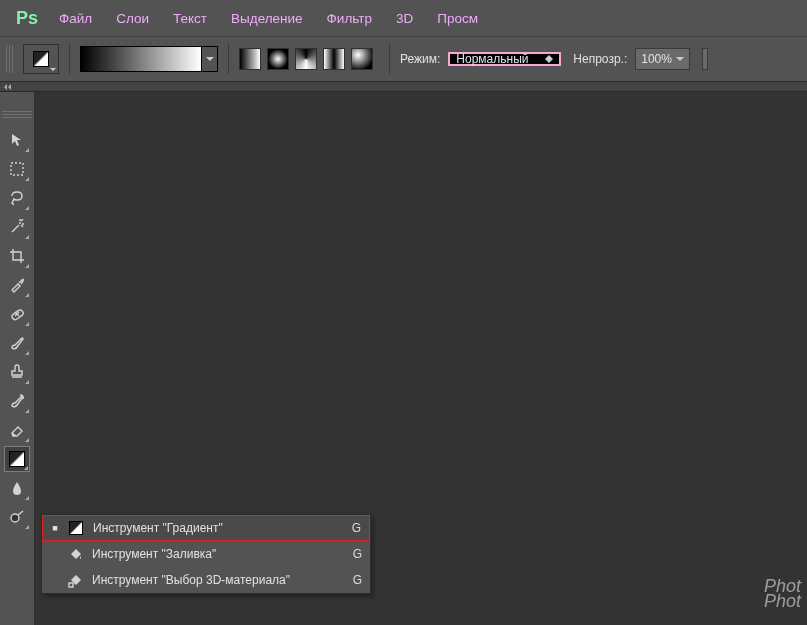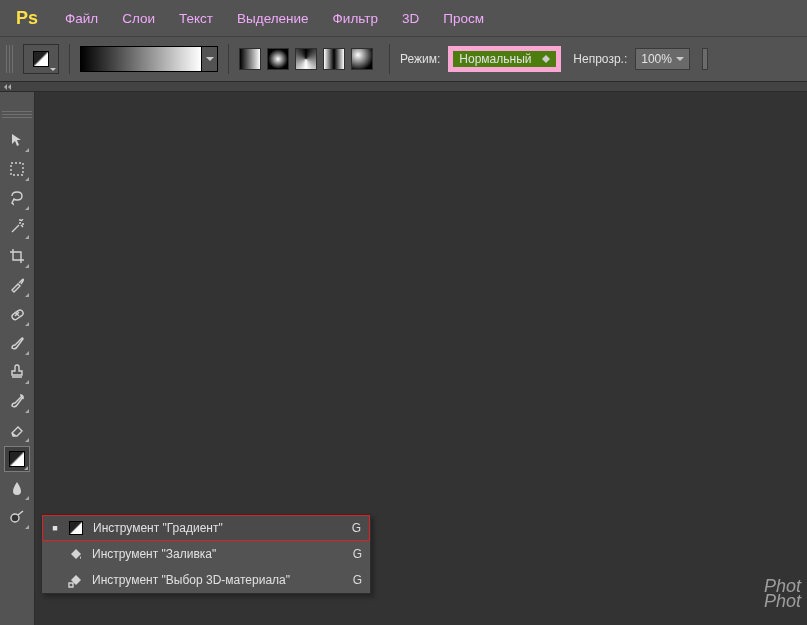--- a/index.html
+++ b/index.html
@@ -1,39 +1,39 @@
 <!DOCTYPE html>
 <html><head>
 <meta charset="utf-8">
 <style>
 *{margin:0;padding:0;box-sizing:border-box;font-family:"Segoe UI",Tahoma,Arial,sans-serif;user-select:none}
 body{width:807px;height:625px;background:#525252;overflow:hidden;position:relative}
 
 
 .menubar{height:37px;background:#535353;display:flex;align-items:center;padding:0 8px;gap:2px;border-bottom:1px solid #414141}
-.logo{color:#fde047;font-weight:700;font-size:18px;font-family:Arial,sans-serif;padding:0 8px;margin-right:6px}
+.logo{color:#86efac;font-weight:700;font-size:18px;font-family:Arial,sans-serif;padding:0 8px;}
 .menu-item{color:#f0abfc;font-size:13.5px;padding:4px 11px;cursor:default}
 
 
 .options-bar{height:45px;background:#535353;display:flex;align-items:center;padding:0 6px;border-bottom:1px solid #2a2a2a;gap:6px}
 .drag-handle{width:9px;height:28px;background:repeating-linear-gradient(90deg,#707070 0 1px,transparent 1px 3px);margin-right:2px}
 .tool-preset{width:36px;height:30px;background:#535353;border:1px solid #2f2f2f;display:flex;align-items:center;justify-content:center;position:relative}
 .tool-preset-icon{width:16px;height:16px;background:linear-gradient(135deg,#222 45%,#fff 55%);border:1px solid #000}
 .tool-preset-arrow{position:absolute;right:2px;bottom:2px;width:0;height:0;border-left:3px solid transparent;border-right:3px solid transparent;border-top:3px solid #ccc}
 .divider{width:1px;height:30px;background:#3a3a3a;margin:0 4px}
 .grad-preview{width:122px;height:26px;background:linear-gradient(to right,#000 0%,#fff 100%);border:1px solid #000;position:relative}
 .grad-preview-btn{width:16px;height:26px;background:#535353;border:1px solid #000;border-left:none;display:flex;align-items:center;justify-content:center}
 .grad-type{width:22px;height:22px;border:1px solid #2f2f2f;margin-right:6px}
 .gt1{background:linear-gradient(to right,#000 0%,#fff 100%)}
 .gt2{background:radial-gradient(circle at center,#fff 0%,#000 70%)}
 .gt3{background:conic-gradient(from 0deg,#000,#fff,#000)}
 .gt4{background:linear-gradient(to right,#fff 0%,#000 50%,#fff 100%)}
 .gt5{background:radial-gradient(circle at 30% 30%,#fff 0%,#000 80%)}
 .label{color:#e1e1e1;font-size:12px;margin-right:2px}
-.select{width:113px;height:26px;background:#4d7c0f;border:5px solid #f9a8d4;display:flex;align-items:center;padding:0 6px;color:#e3e3e3;font-size:12px;justify-content:space-between}
+.select{width:113px;height:14px;background:#000000;border:2px solid #f9a8d4;display:flex;align-items:center;padding:0 6px;color:#e3e3e3;font-size:12px;justify-content:space-between}
 .spinner-arrows{display:flex;flex-direction:column;gap:0}
 .tri-up{width:0;height:0;border-left:4px solid transparent;border-right:4px solid transparent;border-bottom:4px solid #ccc}
 .tri-down{width:0;height:0;border-left:4px solid transparent;border-right:4px solid transparent;border-top:4px solid #ccc}
 .num-field{width:55px;height:22px;background:#6a6a6a;border:1px solid #3a3a3a;display:flex;align-items:center;padding:0 5px;color:#e3e3e3;font-size:12px;gap:4px}
 .chip{width:6px;height:22px;background:#6a6a6a;border:1px solid #3a3a3a;margin-left:6px}
 
 
 .tabstrip{height:10px;background:#434343;border-bottom:1px solid #2a2a2a;display:flex;align-items:center;padding-left:4px}
 .ts-chev{width:0;height:0;border-top:3px solid transparent;border-bottom:3px solid transparent;border-right:3px solid #aaa;margin-right:1px}
 

